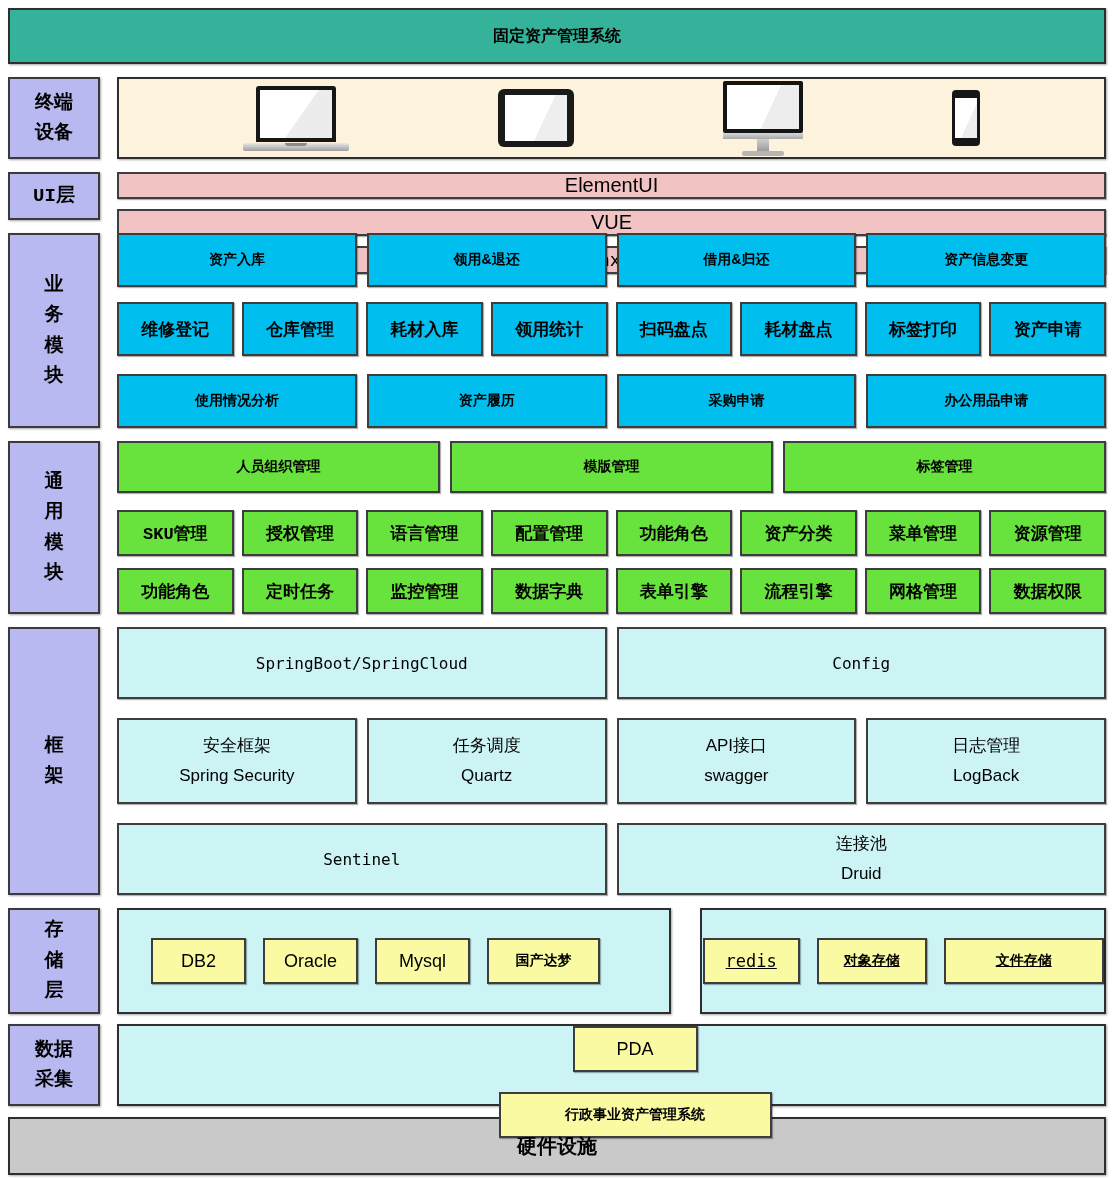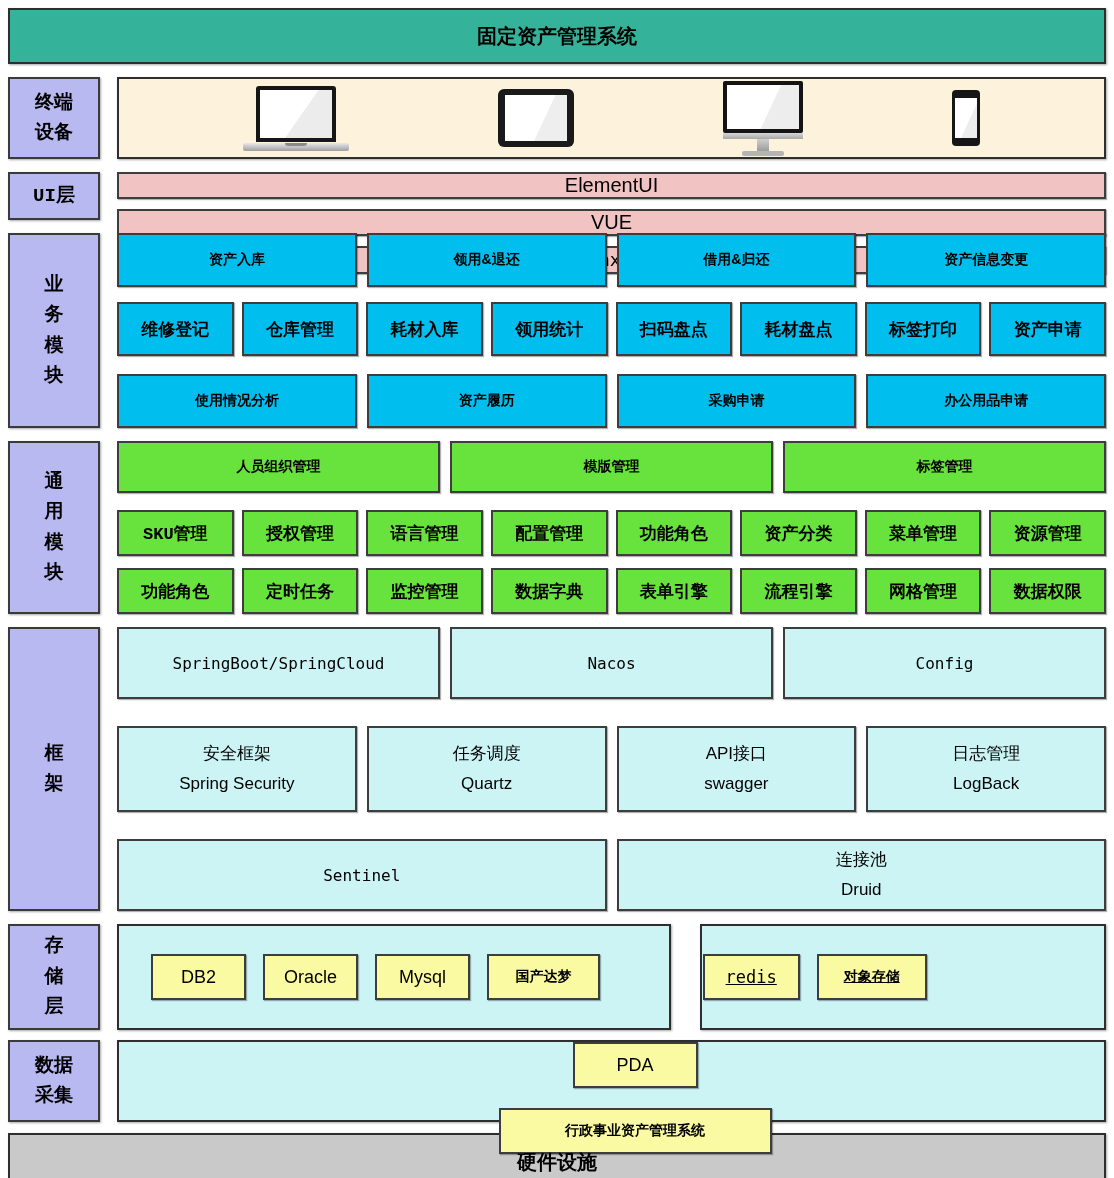--- a/index.html
+++ b/index.html
@@ -5,21 +5,21 @@
   * { box-sizing: border-box; margin: 0; padding: 0; }
   html, body { width: 1114px; height: 1178px; background: #ffffff; overflow: hidden; }
   body { font-family: "Liberation Sans", sans-serif; color: #000; padding: 8px; }
 
   .mono { font-family: "DejaVu Sans Mono", monospace; }
 
   .header-bar {
     height: 56px; margin-bottom: 13px;
     background: #35b39a; border: 2px solid #2e2e2e;
     display: flex; align-items: center; justify-content: center;
-    font-size: 20px; font-weight: bold;
+    font-size: 16px; font-weight: bold;
     box-shadow: 1px 1px 2px rgba(0,0,0,.35);
   }
   .hardware-bar {
     height: 58px;
     background: #c9c9c9; border: 2px solid #2e2e2e;
     display: flex; align-items: center; justify-content: center;
     font-size: 20px; font-weight: bold;
     box-shadow: 1px 1px 2px rgba(0,0,0,.35);
   }
 
@@ -60,21 +60,21 @@
   }
 
   
   .h-ui   { height: 48px; flex-direction: column; }
   .r4     { height: 54px; }
   .r8     { height: 54px; }
   .mb15   { margin-bottom: 15px; }
   .mb18   { margin-bottom: 18px; }
   .mb17   { margin-bottom: 17px; }
   .mb12   { margin-bottom: 12px; }
-  .mb13   { margin-bottom: 27px; border-radius: 11px; }
+  .mb13   { margin-bottom: 19px; border-radius: 11px; }
   .c1     { height: 52px; }
   .c8     { height: 46px; font-family: Liberation Mono, monospace; }
   .fw1    { height: 72px; }
   .fw2    { height: 86px; }
   .fw3    { height: 72px; }
 
   .f17 { font-size: 17px; }
   .f20 { font-size: 20px; font-weight: 400; }
   .m16 { font-size: 16px; font-weight: 400; }
   .m17 { font-size: 17px; font-weight: 400; }
@@ -241,21 +241,20 @@
     </div>
   </div>
 </div>
 
 <div class="row">
   <div class="side-label">框
 架</div>
   <div class="content">
     <div class="hstack gap10 fw1 mb13">
       <div class="box ltcyan mono m16">SpringBoot/SpringCloud</div>
-      <div class="box ltcyan mono m16">Nacos</div>
       <div class="box ltcyan mono m16">Config</div>
     </div>
     <div class="hstack gap10 fw2 mb13">
       <div class="box ltcyan two-line f17">安全框架
 Spring Security</div>
       <div class="box ltcyan two-line f17">任务调度
 Quartz</div>
       <div class="box ltcyan two-line f17">API接口
 swagger</div>
       <div class="box ltcyan two-line f17">日志管理
@@ -277,20 +276,21 @@
     <div class="hstack storage-wrap">
       <div class="panel ltcyan db-panel">
         <div class="box yellow ybox w95 sans18">DB2</div>
         <div class="box yellow ybox w95 sans18">Oracle</div>
         <div class="box yellow ybox w95 sans18">Mysql</div>
         <div class="box yellow ybox w113">国产达梦</div>
       </div>
       <div class="panel ltcyan store-panel">
         <div class="box yellow ybox w97 mono m17">redis</div>
         <div class="box yellow ybox w110">对象存储</div>
+        <div class="box yellow ybox w160">文件存储</div>
       </div>
     </div>
   </div>
 </div>
 
 <div class="row" style="margin-bottom:11px;">
   <div class="side-label">数据
 采集</div>
   <div class="content">
     <div class="panel ltcyan collect-panel">

